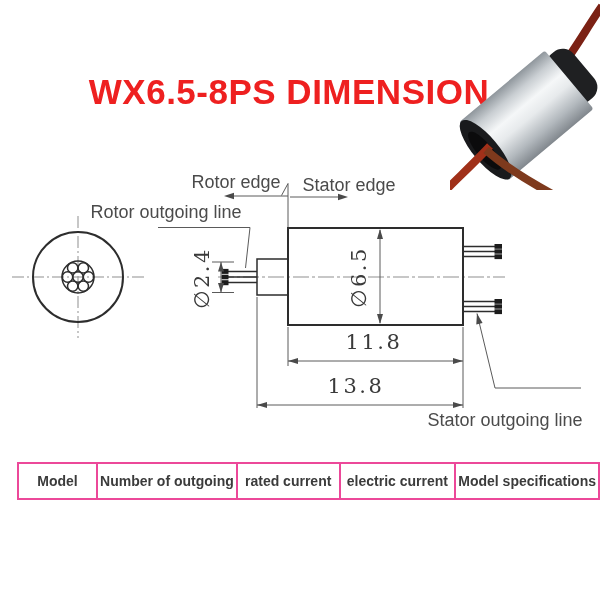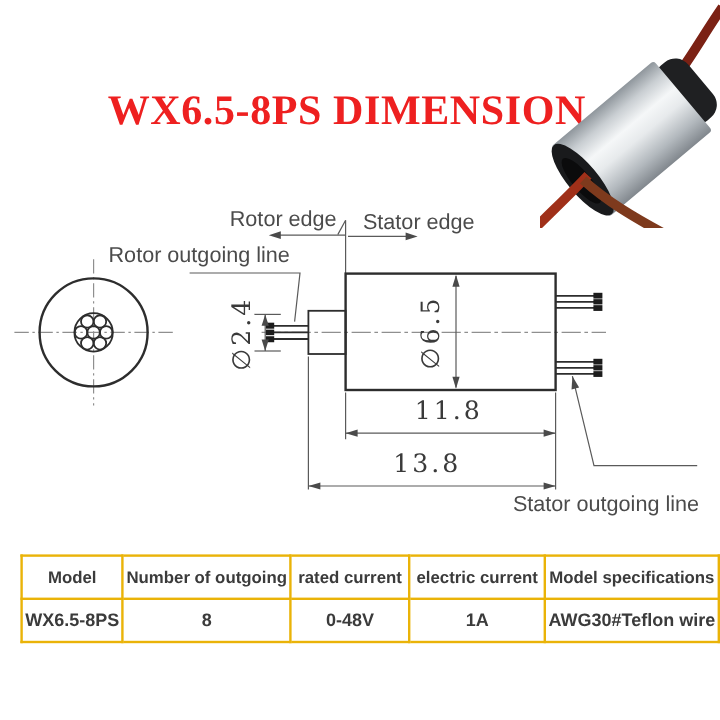--- a/index.html
+++ b/index.html
@@ -3,36 +3,36 @@
 <meta charset="utf-8">
 <style>
   html,body{margin:0;padding:0;}
   body{
     width:600px;height:600px;position:relative;background:#ffffff;overflow:hidden;
     font-family:"Liberation Sans",sans-serif;
   }
   .title{
     position:absolute;top:72px;left:0;width:578px;text-align:center;
     font-size:35px;font-weight:800;letter-spacing:0.5px;color:#ee2020;
-    font-family:Liberation Serif, serif;
+    font-family:Liberation Sans, sans-serif;
   }
   .photo{position:absolute;top:0;left:450px;}
   .drawing{position:absolute;top:150px;left:0;}
   .lbl{font-family:"Liberation Sans",sans-serif;font-size:18px;fill:#4b4b4b;}
   .dimtxt{font-family:"DejaVu Serif",serif;font-size:21px;fill:#3a3a3a;letter-spacing:2.5px;}
   .obj{stroke:#2d2d2d;stroke-width:2;fill:none;}
   .obj-thin{stroke:#2d2d2d;stroke-width:1.5;fill:none;}
   .dimline{stroke:#5a5a5a;stroke-width:1;fill:none;}
   .centerline{stroke:#8f8f8f;stroke-width:1;fill:none;}
   .arrow{fill:#4a4a4a;stroke:none;}
   .tick{fill:#1c1c1c;stroke:none;}
   .spec-table-wrap{position:absolute;top:462px;left:17px;}
   table{border-collapse:collapse;table-layout:fixed;}
   th,td{
-    border:2px solid #eab308;text-align:center;vertical-align:middle;
+    border:2px solid #ec4899;text-align:center;vertical-align:middle;
     height:34px;padding:0 2px;white-space:nowrap;overflow:hidden;
     color:#3b3b3b;font-family:"Liberation Sans",sans-serif;
   }
   th{font-size:14px;font-weight:700;}
   td{font-size:15px;font-weight:700;}
 </style>
 </head>
 <body>
 
 <div class="title">WX6.5-8PS DIMENSION</div>
@@ -176,22 +176,15 @@
         <col style="width:136px">
     </colgroup>
     <tbody>
         <tr>
       <th>Model</th>
       <th>Number of outgoing</th>
       <th>rated current</th>
       <th>electric current</th>
       <th>Model specifications</th>
     </tr>
-    <tr>
-      <td>WX6.5-8PS</td>
-      <td>8</td>
-      <td>0-48V</td>
-      <td>1A</td>
-      <td>AWG30#Teflon wire</td>
-    </tr>
   </tbody>
     </table>
 </div>
 
 </body></html>

